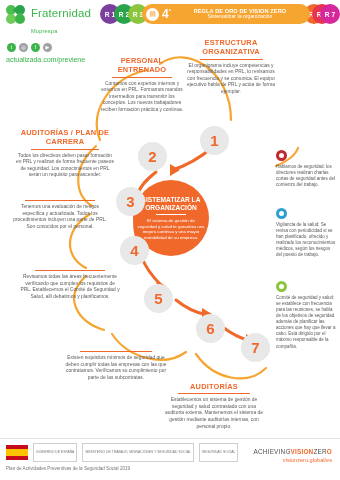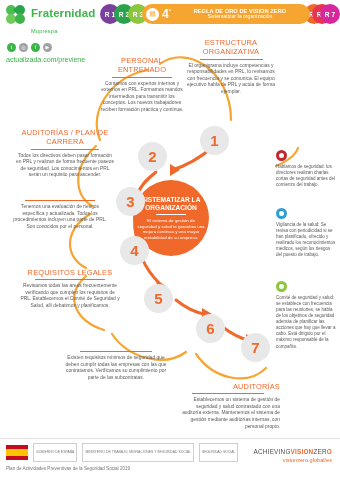--- a/index.html
+++ b/index.html
@@ -16,21 +16,21 @@
   
   #logo-block{left:6px;top:4px;width:92px;}
   .logo-row{display:flex;align-items:flex-start;gap:3px;}
   .clover{width:22px;height:22px;position:relative;flex:none;margin-top:1px;}
   .clover i{position:absolute;width:10px;height:10px;border-radius:50% 50% 50% 0;background:#3cb44a;display:block;}
   .clover i:nth-child(1){left:0;top:0;transform:rotate(-45deg);background:#4cbf52;}
   .clover i:nth-child(2){left:9px;top:0;transform:rotate(45deg);background:#2aa44a;}
   .clover i:nth-child(3){left:0px;top:9px;transform:rotate(-135deg);background:#6ecb5c;}
   .clover i:nth-child(4){left:9px;top:9px;transform:rotate(135deg);background:#3cb44a;}
   .logo-text{line-height:1;}
-  .logo-name{font-size:11.5px;color:#3cb44a;font-weight:bold;letter-spacing:.1px;}
+  .logo-name{font-size:11.5px;color:#3cb44a;font-weight:normal;letter-spacing:.1px;}
   .logo-sub{font-size:5.6px;color:#3cb44a;text-align:right;margin-top:1px;letter-spacing:.2px;}
   .social{display:flex;gap:3px;margin-top:7px;margin-left:1px;}
   .social span{width:9px;height:9px;border-radius:50%;background:#3cb44a;display:flex;align-items:center;justify-content:center;color:#fff;font-size:5px;line-height:1;}
   .social span:nth-child(2),.social span:nth-child(4){background:#9fa1a4;}
   .siteurl{font-size:7.2px;color:#3cb44a;margin-top:3px;letter-spacing:-.1px;}
 
   
   #rules-bar{left:100px;top:4px;width:234px;height:20px;display:flex;align-items:center;}
   .rpill{height:20px;border-radius:10px;display:flex;align-items:center;justify-content:center;
          color:#fff;font-size:6.6px;font-weight:bold;position:relative;}
@@ -64,31 +64,31 @@
   #step1{left:200px;top:126px;}
   #step2{left:138px;top:142px;}
   #step3{left:116px;top:187px;}
   #step4{left:120px;top:236px;}
   #step5{left:144px;top:284px;}
   #step6{left:196px;top:314px;}
   #step7{left:241px;top:333px;}
 
   
   .card{text-align:center;}
-  .card .ttl{color:#f0682a;font-size:7.4px;font-weight:normal;line-height:1.25;letter-spacing:.2px;}
+  .card .ttl{color:#f0682a;font-size:7.4px;font-weight:bold;line-height:1.25;letter-spacing:.2px;}
   .card .rule-underline{height:1px;background:#f0682a;margin:2px auto 3px;width:70%;}
   .card .body{font-size:4.9px;line-height:1.35;color:#5a5a5a;}
 
   #c-estructura{left:186px;top:38px;width:90px;}
   #c-personal{left:99px;top:56px;width:86px;text-align:center;}
   #c-direccion{left:16px;top:128px;width:98px;}
   #c-procedimientos{left:10px;top:198px;width:100px;}
   #c-requisitos{left:20px;top:268px;width:100px;}
   #c-contratas{left:64px;top:349px;width:104px;}
-  #c-auditorias{left:176px;top:382px;width:104px;text-align:right;}
+  #c-auditorias{left:162px;top:382px;width:104px;}
 
   
   .note{width:60px;}
   .note .dot{width:11px;height:11px;border-radius:50%;border:3px solid #c1272d;box-sizing:border-box;margin-bottom:3px;}
   .note.blue .dot{border-color:#2e9fd4;}
   .note.green .dot{border-color:#8cc63e;}
   .note .txt{font-size:4.5px;line-height:1.35;color:#5a5a5a;}
   #note1{left:276px;top:150px;}
   #note2{left:276px;top:208px;}
   #note3{left:276px;top:281px;}
@@ -209,21 +209,20 @@
   <div class="rule-underline"></div>
   <div class="body">Todos los directivos deben pasar formación en PRL y realizan de forma frecuente paseos de seguridad. Los conocimientos en PRL serán un requisito para ascender.</div>
 </div>
 
 <div class="abs card" id="c-procedimientos">
   <div class="rule-underline"></div>
   <div class="body">Tenemos una evaluación de riesgos específica y actualizada. Todos los procedimientos incluyen una parte de PRL. Son conocidos por el personal.</div>
 </div>
 
 <div class="abs card" id="c-requisitos">
-  <div class="ttl">REQUISITOS LEGALES</div>
   <div class="rule-underline"></div>
   <div class="body">Revisamos todas las áreas frecuentemente verificando que cumplen los requisitos de PRL. Establecemos el Comité de Seguridad y Salud, allí debatimos y planificamos.</div>
 </div>
 
 <div class="abs card" id="c-contratas">
   <div class="rule-underline"></div>
   <div class="body">Existen requisitos mínimos de seguridad que deben cumplir todas las empresas con las que contratamos. Verificamos su cumplimiento por parte de las subcontratas.</div>
 </div>
 
 <div class="abs card" id="c-auditorias">

